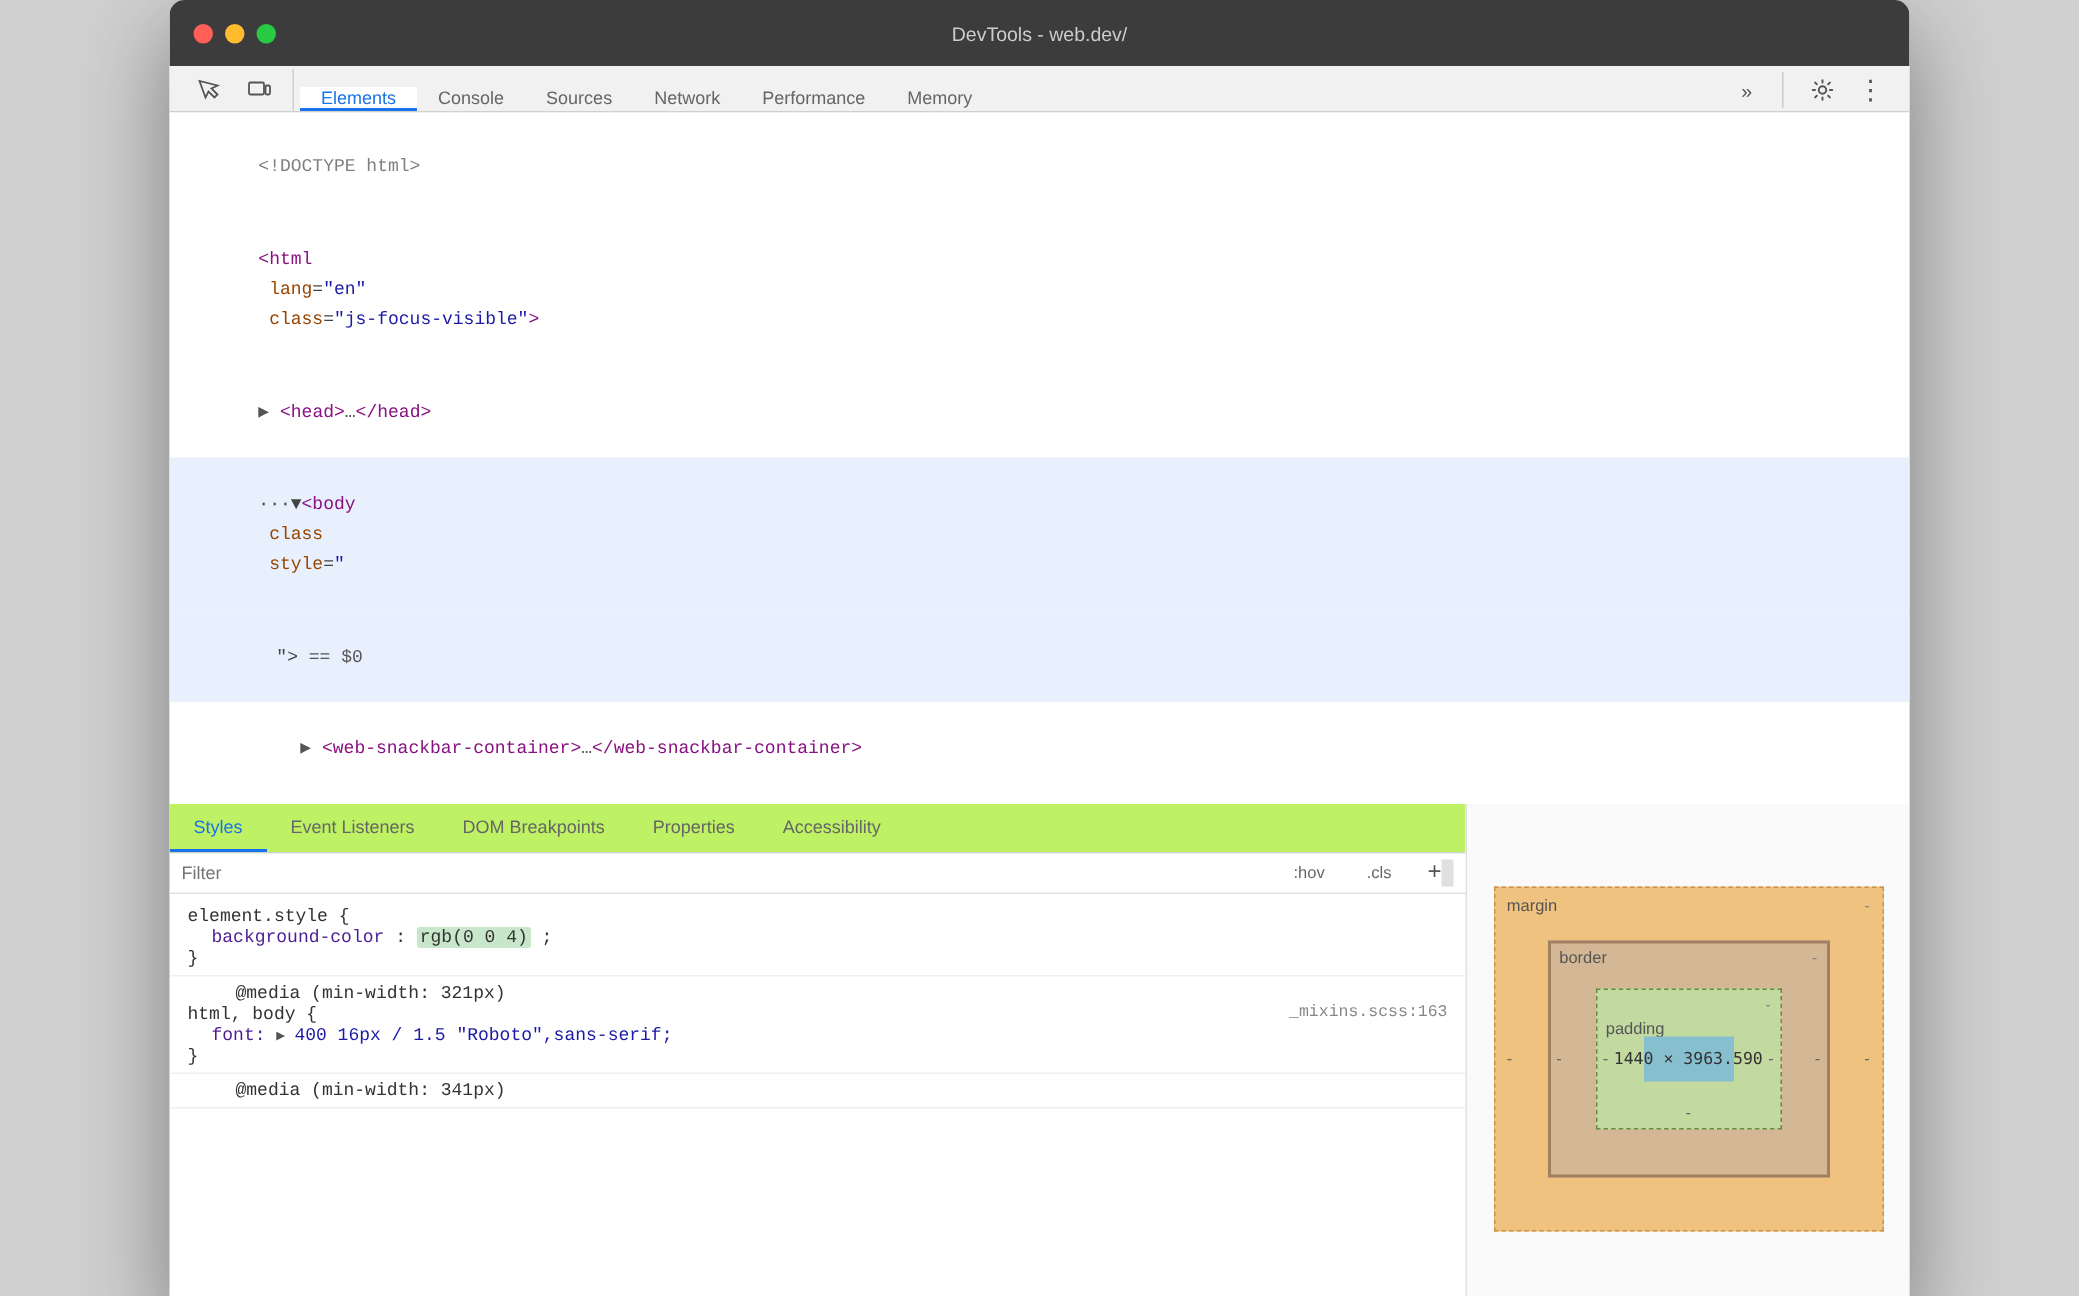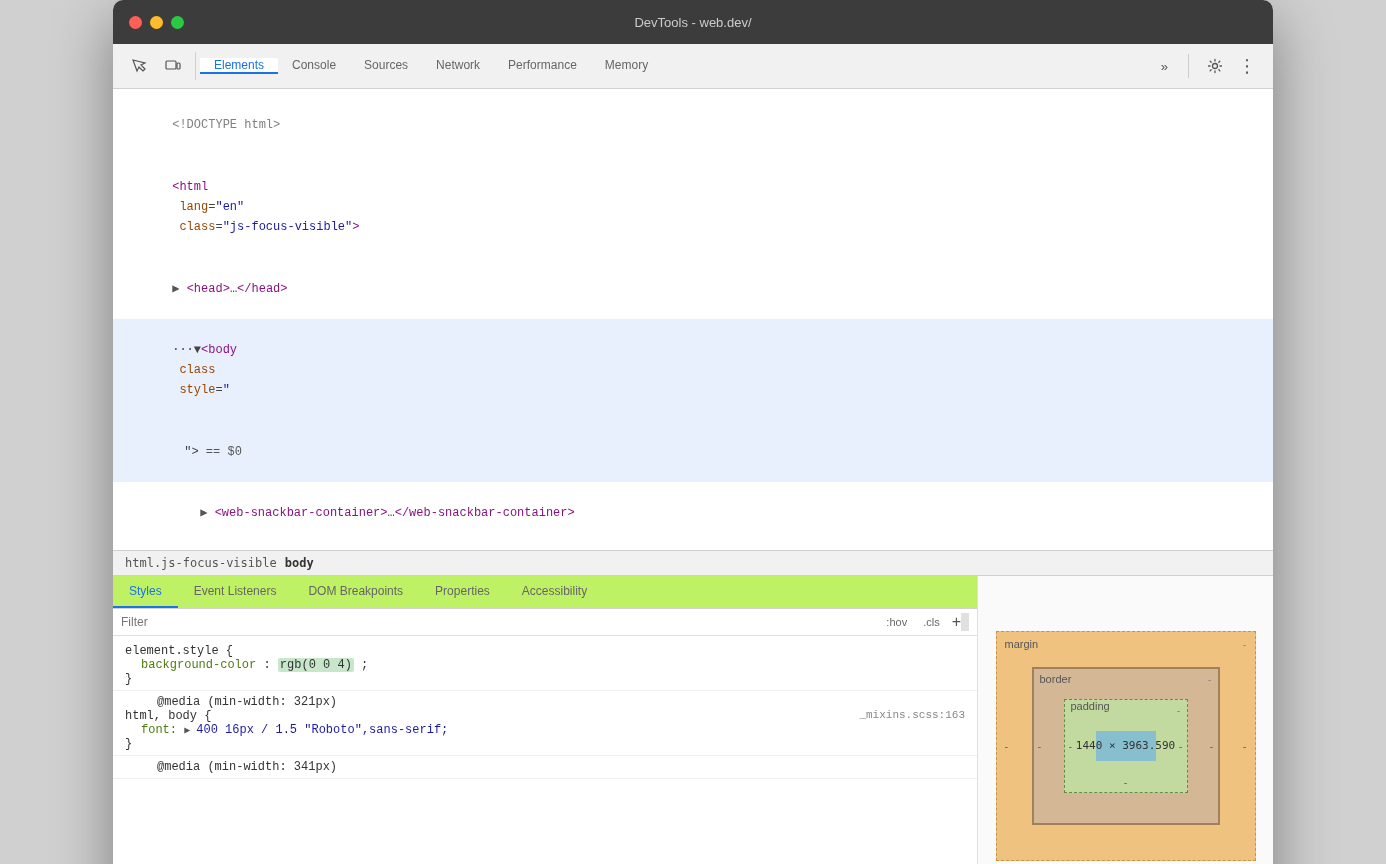--- a/index.html
+++ b/index.html
@@ -49,22 +49,22 @@
       color: #ccc;
       font-size: 13px;
       font-weight: 500;
     }
 
     
     .tab-bar {
       background: #f1f1f1;
       border-bottom: 1px solid #d0d0d0;
       display: flex;
-      align-items: center;
-      height: 45px;
+      align-items: flex-end;
+      height: 31px;
       padding: 0 4px;
     }
     .tab-bar-icons {
       display: flex;
       align-items: center;
       gap: 6px;
       padding: 0 8px;
       border-right: 1px solid #d0d0d0;
       margin-right: 4px;
     }
@@ -195,21 +195,21 @@
       flex: 1;
       border: none;
       outline: none;
       font-size: 12px;
       color: #333;
       background: transparent;
     }
     .filter-buttons {
       display: flex;
       align-items: flex-end;
-      gap: 8px;
+      gap: 20px;
       margin-left: 0;
     }
     .filter-btn {
       font-size: 11px;
       color: #666;
       cursor: pointer;
       padding: 2px 4px;
       border-radius: 3px;
     }
     .plus-btn {
@@ -228,21 +228,21 @@
     .css-rules {
       padding: 4px 0;
       font-family: 'Menlo', 'Monaco', 'Courier New', monospace;
       font-size: 12px;
     }
     .css-rule {
       padding: 4px 12px 4px 12px;
       border-bottom: 1px solid #f0f0f0;
     }
     .css-selector { color: #333; }
-    .css-property { color: #4d7c0f; }
+    .css-property { color: #4c1d95; }
     .css-value { color: #1a1aa6; }
     .css-value-highlight {
       background: #c8e6c9;
       border-radius: 2px;
       padding: 0 2px;
       color: #333;
     }
     .css-at-rule { color: #333; margin-left: 32px; }
     .css-source {
       float: right;
@@ -355,25 +355,20 @@
       <span class="attr-name"> style</span><span class="dom-text">=</span><span class="attr-value">"</span>
     </div>
     <div class="dom-line selected" style="padding-left:28px;">
       <span class="dom-text">"&gt; </span><span class="dollar">== $0</span>
     </div>
     <div class="dom-line" style="cursor:pointer;padding-left:44px;">
       <span class="collapse-arrow">▶ </span><span class="tag">&lt;web-snackbar-container&gt;</span><span class="dom-text">…</span><span class="tag">&lt;/web-snackbar-container&gt;</span>
     </div>
   </div>
 
-  <div class="breadcrumb">
-    <span class="breadcrumb-item">html.js-focus-visible</span>
-    <span class="breadcrumb-sep"> </span>
-    <span class="breadcrumb-item active">body</span>
-  </div>
 
   <div class="styles-panel">
     <div class="styles-left">
 
       <div class="sub-tabs">
         <div class="sub-tab active">
           <span>Styles</span>
         </div>
         <div class="sub-tab">
           <span>Event Listeners</span>
@@ -455,21 +450,21 @@
 
         <div style="position:absolute;top:36px;left:36px;right:36px;bottom:36px;background:#d4b896;border:2px solid #a08060;">
           <span class="bm-label border-label" style="top:4px;left:6px;">border</span>
           <span class="bm-label border-dash" style="top:4px;right:6px;">-</span>
 
           <span style="position:absolute;top:50%;left:4px;transform:translateY(-50%);font-size:11px;color:#666;">-</span>
           <span style="position:absolute;top:50%;right:4px;transform:translateY(-50%);font-size:11px;color:#666;">-</span>
         </div>
 
         <div style="position:absolute;top:68px;left:68px;right:68px;bottom:68px;background:#c2d9a0;border:1px dashed #6a8a40;">
-          <span class="bm-label padding-label" style="top:0;left:6px;">padding</span>
+          <span class="bm-label padding-label" style="top:20px;left:6px;">padding</span>
           <span class="bm-label padding-dash" style="top:4px;right:6px;">-</span>
           <span style="position:absolute;bottom:4px;left:50%;transform:translateX(-50%);font-size:11px;color:#666;">-</span>
           <span style="position:absolute;top:50%;left:4px;transform:translateY(-50%);font-size:11px;color:#666;">-</span>
           <span style="position:absolute;top:50%;right:4px;transform:translateY(-50%);font-size:11px;color:#666;">-</span>
         </div>
 
         <div style="position:absolute;top:100px;left:100px;right:100px;bottom:100px;background:#87bfce;display:flex;align-items:center;justify-content:center;">
           <span style="font-family:Menlo,monospace;font-size:11px;color:#333;white-space:nowrap;">1440 × 3963.590</span>
         </div>
 

